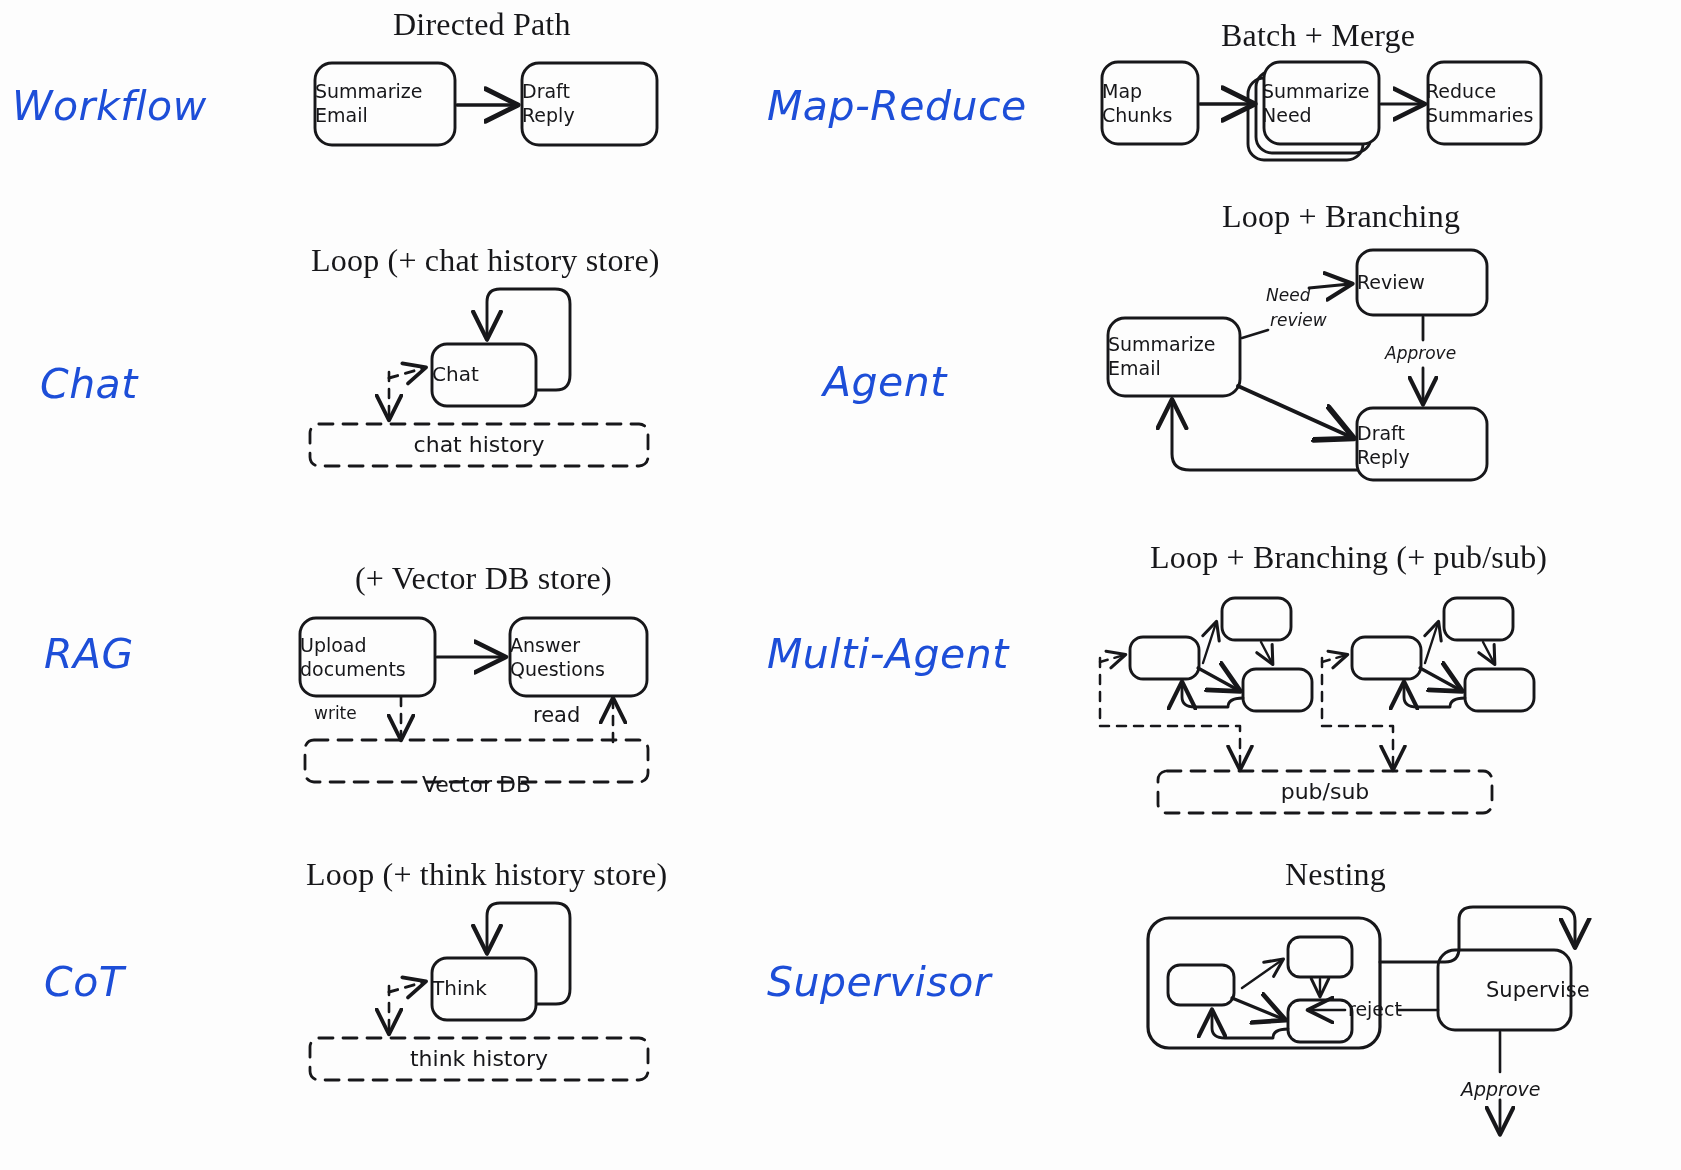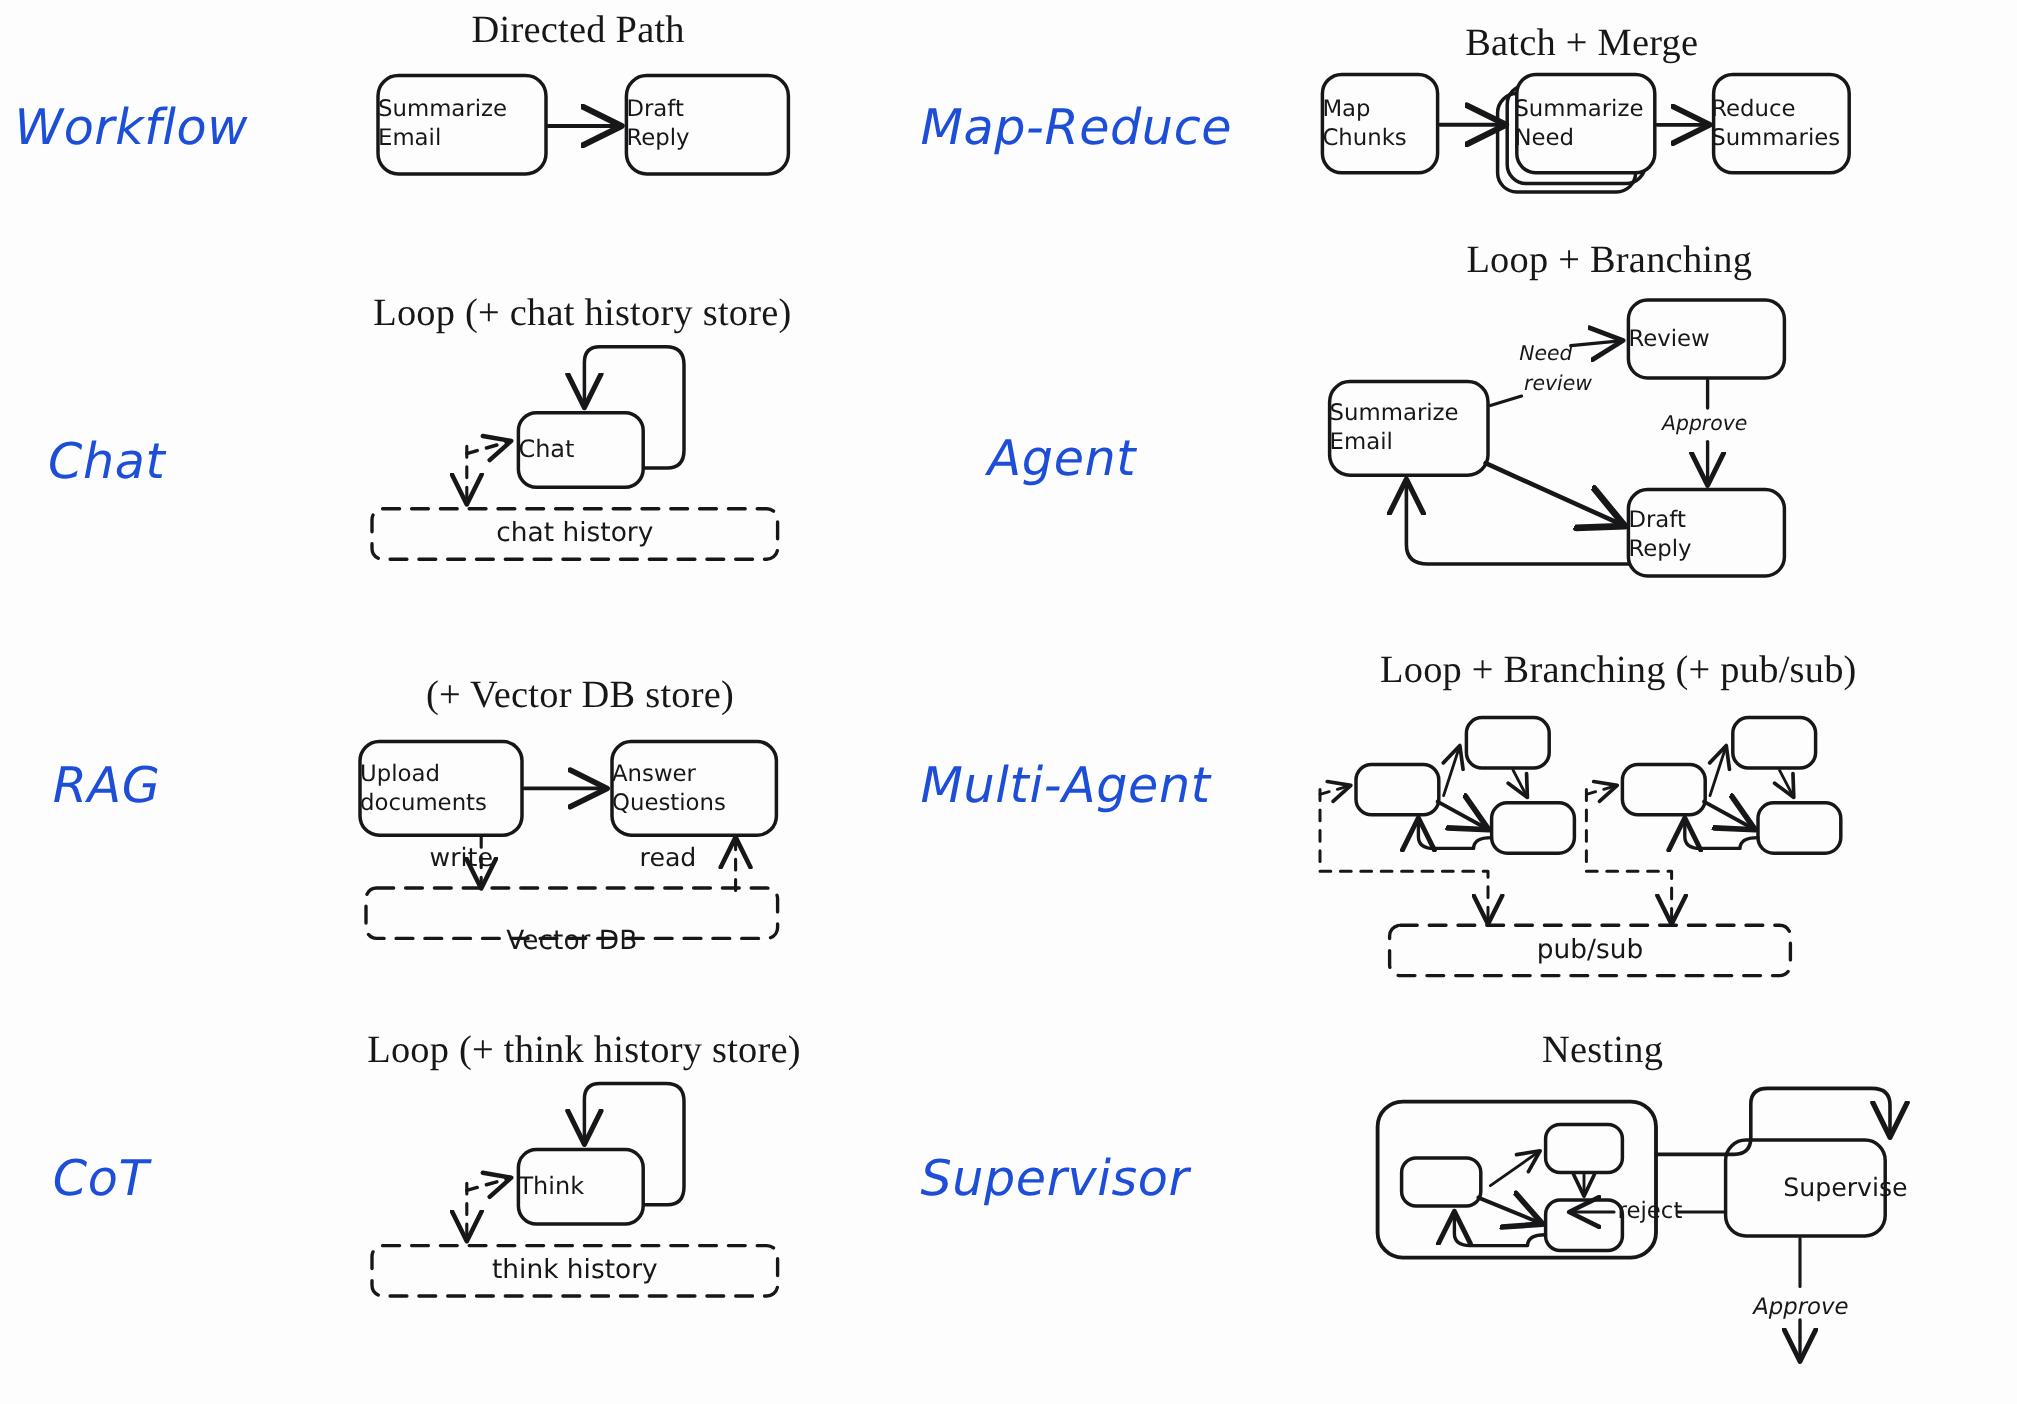--- a/index.html
+++ b/index.html
@@ -235,16 +235,16 @@
 <div class="nodetext" style="left:1438px;top:978px;width:133px;font-size:21px;margin-left:48px;">Supervise</div>
 
 <div class="storetext" style="left:310px;top:432px;width:338px;">chat history</div>
 <div class="storetext" style="left:305px;top:748px;width:343px;margin-top:24px;">Vector DB</div>
 <div class="storetext" style="left:1158px;top:779px;width:334px;">pub/sub</div>
 <div class="storetext" style="left:310px;top:1046px;width:338px;">think history</div>
 
 <div class="edgelabel" style="left:1266px;top:285px;">Need</div>
 <div class="edgelabel" style="left:1270px;top:310px;">review</div>
 <div class="edgelabel" style="left:1385px;top:343px;">Approve</div>
-<div class="edgelabel plain" style="left:314px;top:703px;font-size:21px;margin-left:44px;">write</div>
+<div class="edgelabel plain" style="left:314px;top:703px;font-size:17px;">write</div>
 <div class="edgelabel plain" style="left:533px;top:703px;font-size:21px;">read</div>
 <div class="edgelabel plain" style="left:1348px;top:998px;font-size:19px;">reject</div>
 <div class="edgelabel" style="left:1461px;top:1078px;font-size:19px;">Approve</div>
 
 </body></html>

